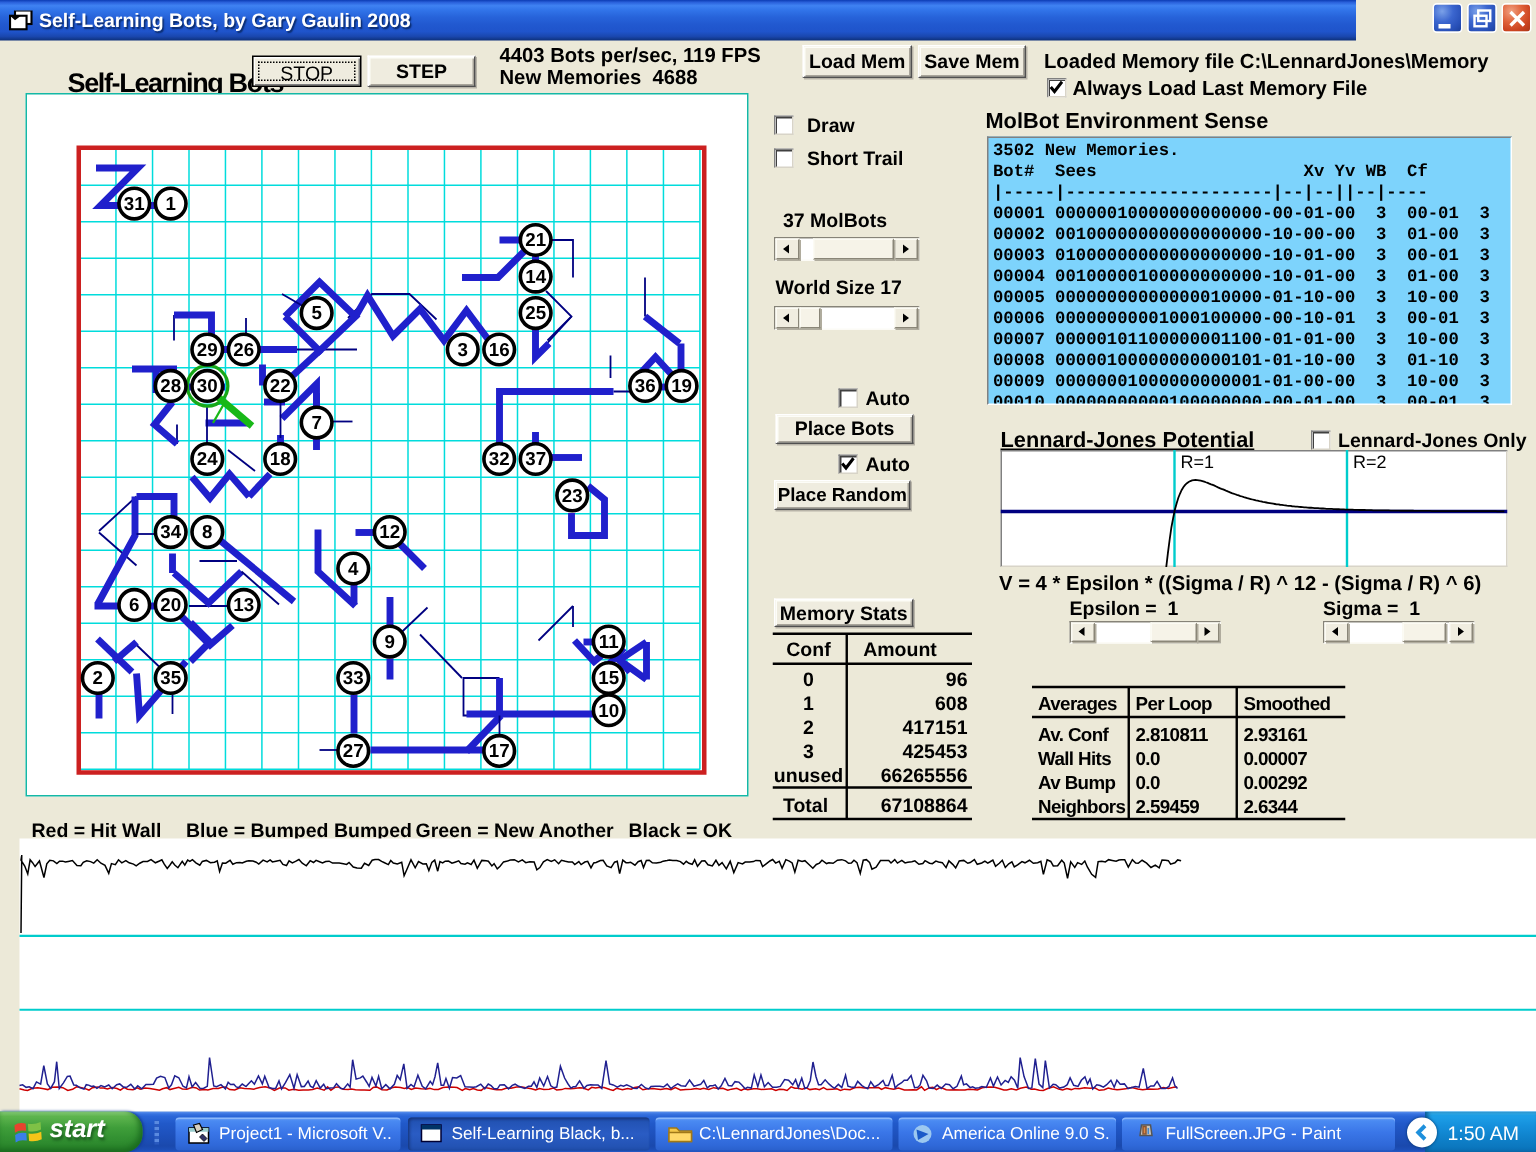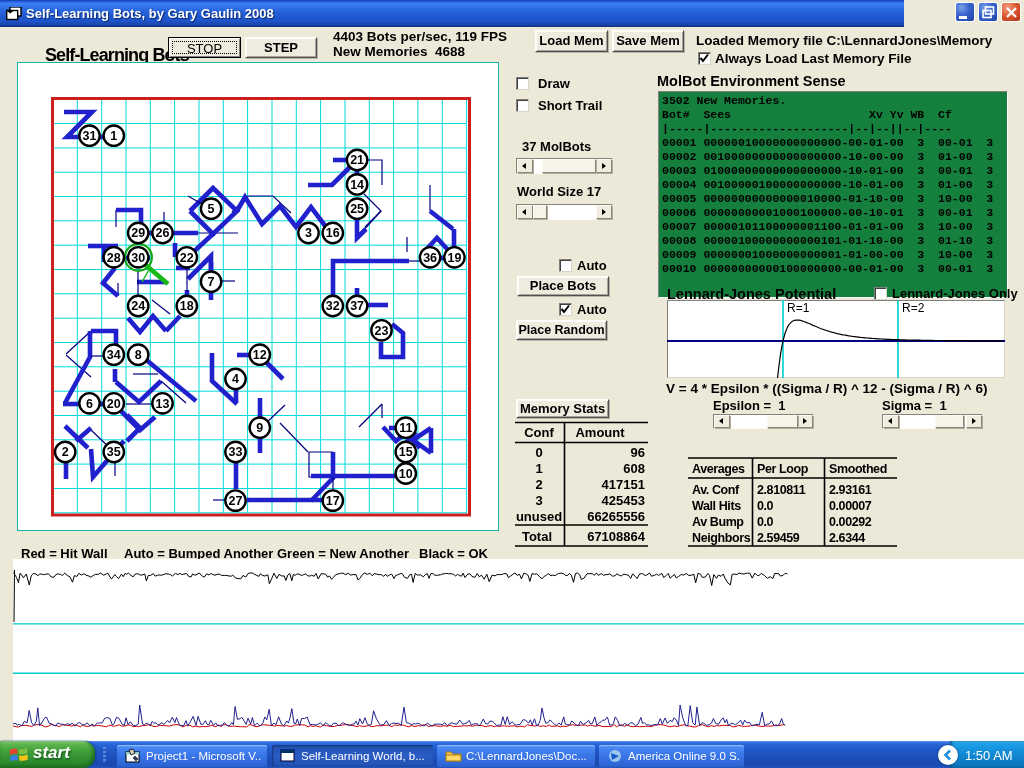--- a/index.html
+++ b/index.html
@@ -301,21 +301,21 @@
 <span class="lbl" style="left:577px;top:258px">Auto</span>
 <div class="btn" style="left:517px;top:276px;width:92px;height:20px;line-height:18px">Place Bots</div>
 <div class="cb" style="left:559px;top:303px"></div>
 <svg class="abs" style="left:560px;top:304px" width="11" height="11" viewBox="0 0 11 11">
     <path d="M1.5 5 L4 8 L9 1.5" stroke="#000" stroke-width="2" fill="none"></path>
   </svg>
 <span class="lbl" style="left:577px;top:302px">Auto</span>
 <div class="btn" style="left:516px;top:320px;width:91px;height:20px;line-height:18px;white-space:nowrap;font-size:12.5px">Place Random</div>
 
 <span class="lbl" style="left:657px;top:73px;font-size:14.5px">MolBot Environment Sense</span>
-<div class="abs" style="left:658px;top:91px;width:350px;height:207px;background:#15803d;border:1px solid;border-color:#808080 #fff #fff #808080;
+<div class="abs" style="left:658px;top:91px;width:350px;height:179px;background:#7dd3fc;border:1px solid;border-color:#808080 #fff #fff #808080;
 font-family:'Liberation Mono',monospace;font-weight:bold;font-size:11.5px;line-height:14px;padding:2px 0 0 3px;white-space:nowrap;overflow:hidden">3502&nbsp;New&nbsp;Memories.<br>Bot#&nbsp;&nbsp;Sees&nbsp;&nbsp;&nbsp;&nbsp;&nbsp;&nbsp;&nbsp;&nbsp;&nbsp;&nbsp;&nbsp;&nbsp;&nbsp;&nbsp;&nbsp;&nbsp;&nbsp;&nbsp;&nbsp;&nbsp;Xv&nbsp;Yv&nbsp;WB&nbsp;&nbsp;Cf<br>|-----|--------------------|--|--||--|----<br>00001&nbsp;00000010000000000000-00-01-00&nbsp;&nbsp;3&nbsp;&nbsp;00-01&nbsp;&nbsp;3<br>00002&nbsp;00100000000000000000-10-00-00&nbsp;&nbsp;3&nbsp;&nbsp;01-00&nbsp;&nbsp;3<br>00003&nbsp;01000000000000000000-10-01-00&nbsp;&nbsp;3&nbsp;&nbsp;00-01&nbsp;&nbsp;3<br>00004&nbsp;00100000100000000000-10-01-00&nbsp;&nbsp;3&nbsp;&nbsp;01-00&nbsp;&nbsp;3<br>00005&nbsp;00000000000000010000-01-10-00&nbsp;&nbsp;3&nbsp;&nbsp;10-00&nbsp;&nbsp;3<br>00006&nbsp;00000000001000100000-00-10-01&nbsp;&nbsp;3&nbsp;&nbsp;00-01&nbsp;&nbsp;3<br>00007&nbsp;00000101100000001100-01-01-00&nbsp;&nbsp;3&nbsp;&nbsp;10-00&nbsp;&nbsp;3<br>00008&nbsp;00000100000000000101-01-10-00&nbsp;&nbsp;3&nbsp;&nbsp;01-10&nbsp;&nbsp;3<br>00009&nbsp;00000001000000000001-01-00-00&nbsp;&nbsp;3&nbsp;&nbsp;10-00&nbsp;&nbsp;3<br>00010&nbsp;00000000000100000000-00-01-00&nbsp;&nbsp;3&nbsp;&nbsp;00-01&nbsp;&nbsp;3</div>
 
 <span class="lbl" style="left:667px;top:286px;font-size:14.5px;text-decoration:underline">Lennard-Jones Potential</span>
 <div class="cb" style="left:874px;top:287px"></div>
 <span class="lbl" style="left:892px;top:286px">Lennard-Jones Only</span>
 <div class="abs" style="left:667px;top:300px;width:338px;height:78px;background:#fff;border:1px solid;border-color:#808080 #d8d4c8 #d8d4c8 #808080"></div>
 <svg class="abs" style="left:667px;top:300px" width="338" height="78" viewBox="667 300 338 78">
  <line x1="783" y1="300" x2="783" y2="378" stroke="#00cccc" stroke-width="1.6"></line>
  <line x1="898" y1="300" x2="898" y2="378" stroke="#00cccc" stroke-width="1.6"></line>
  <line x1="667" y1="341" x2="1005" y2="341" stroke="#000080" stroke-width="2.2"></line>
@@ -391,21 +391,21 @@
   <text x="4" y="70">Av Bump</text>
       <text x="69" y="70">0.0</text>
       <text x="141" y="70">0.00292</text>
   <text x="4" y="86">Neighbors</text>
       <text x="69" y="86">2.59459</text>
       <text x="141" y="86">2.6344</text>
  </g>
 </svg>
 
 <span class="lbl" style="left:21px;top:546px">Red = Hit Wall</span>
-<span class="lbl" style="left:124px;top:546px">Auto = Bumped Another</span>
+<span class="lbl" style="left:124px;top:546px">Blue = Bumped Bumped</span>
 <span class="lbl" style="left:277px;top:546px">Green = New Another</span>
 <span class="lbl" style="left:419px;top:546px">Black = OK</span>
 <div class="abs" style="left:13px;top:559px;width:1011px;height:182px;background:#fff"></div>
 <svg class="abs" style="left:0;top:559px" width="1024" height="182" viewBox="0 559 1024 182">
  <line x1="13" y1="623.9" x2="1024" y2="623.9" stroke="#00cccc" stroke-width="1.4"></line>
  <line x1="13" y1="673.2" x2="1024" y2="673.2" stroke="#00cccc" stroke-width="1.4"></line>
  <polyline points="14.0,622.0 14.5,570.0 14.0,573.4 16.5,577.4 18.5,582.6 20.1,573.2 21.7,575.1 23.4,577.7 26.3,574.0 29.3,585.0 31.2,575.9 33.2,573.5 35.6,573.9 37.9,575.7 39.7,574.1 41.7,574.1 43.6,574.7 45.5,574.3 48.3,573.7 51.3,577.0 53.9,577.2 55.5,574.9 57.8,573.8 60.4,574.4 62.5,575.4 64.8,573.2 67.3,575.5 70.0,576.9 72.5,582.2 74.3,575.7 76.9,576.4 79.0,573.2 81.2,575.2 83.9,573.7 86.1,575.2 89.0,576.1 90.8,577.2 93.2,575.5 95.4,574.4 98.3,574.3 100.7,573.1 103.6,575.2 106.3,574.0 107.9,573.2 109.5,576.1 111.5,579.0 113.2,576.8 114.8,574.5 116.5,576.7 118.6,578.5 121.5,574.2 123.2,576.7 125.1,573.4 126.6,574.3 128.3,573.1 130.6,575.2 133.2,576.8 134.9,574.3 137.6,573.6 140.3,575.1 143.0,574.8 144.8,573.9 146.4,581.0 148.3,575.4 150.5,575.5 153.4,573.6 155.2,576.2 157.7,575.1 159.9,575.0 161.5,575.3 164.2,574.2 165.9,573.8 168.6,574.0 170.8,574.8 172.5,576.0 175.4,573.4 178.1,574.6 180.1,573.3 181.6,574.6 183.9,574.1 186.7,573.5 188.6,576.3 191.0,577.0 192.7,573.9 194.9,575.3 197.0,574.3 199.3,573.0 201.5,575.5 204.2,577.2 206.8,573.8 209.0,575.0 210.7,573.6 212.6,574.3 215.0,575.3 217.1,574.3 219.4,574.1 221.7,575.4 224.2,575.4 226.1,575.4 228.9,575.9 231.1,576.3 232.7,575.0 235.5,578.0 238.0,578.6 240.9,578.8 243.0,575.5 245.8,577.0 248.1,573.5 250.0,573.0 252.4,573.0 254.4,574.3 256.0,575.0 258.9,576.4 260.5,573.7 262.2,575.3 264.9,576.0 267.8,574.8 269.4,583.8 271.6,578.8 274.0,573.2 276.8,578.5 279.0,574.4 281.9,576.0 284.2,575.9 285.9,580.4 287.9,574.9 289.8,573.4 291.8,580.8 293.3,574.4 295.1,575.3 296.8,574.1 299.0,574.0 301.3,575.5 303.3,574.8 305.8,573.9 307.3,575.7 310.0,576.1 311.6,575.2 314.1,576.3 316.0,573.4 318.2,578.9 321.2,573.6 324.1,573.9 325.6,574.2 327.9,577.3 329.4,575.8 331.5,579.2 333.4,577.5 335.7,574.6 338.3,574.0 340.3,573.4 342.9,573.1 345.6,574.6 348.2,573.3 350.5,575.1 353.2,574.5 356.1,574.7 357.9,579.9 359.9,578.4 362.3,574.6 364.8,573.0 367.5,574.3 369.8,573.2 372.4,575.8 374.3,573.5 376.9,574.2 379.0,574.7 381.6,574.6 383.2,576.4 385.9,574.4 387.4,576.4 389.9,574.7 391.8,574.2 394.0,578.6 395.8,575.3 397.4,575.0 400.3,573.7 402.1,573.5 404.5,577.3 407.4,578.4 409.7,574.8 411.5,574.2 413.1,582.4 415.2,573.4 417.3,575.1 418.8,575.1 420.4,574.8 423.3,576.8 425.4,574.5 427.4,573.7 429.0,578.4 430.9,573.6 432.8,573.5 434.9,575.2 437.6,575.3 440.5,574.8 442.1,574.1 444.7,573.7 446.3,573.3 448.5,573.7 451.1,573.7 453.6,574.4 455.7,576.1 457.5,574.2 459.3,575.5 461.5,576.2 463.1,573.2 465.0,577.5 467.8,574.0 469.9,573.9 472.0,576.5 474.9,577.3 477.3,573.5 479.3,576.9 481.4,575.1 484.2,579.2 486.8,574.2 489.2,581.7 492.1,575.1 495.0,575.9 496.8,574.7 499.7,574.6 502.3,574.4 503.9,573.6 506.8,573.8 508.4,577.7 511.0,575.7 513.3,574.0 515.1,573.0 517.1,575.4 519.5,574.2 521.4,578.9 523.9,573.1 526.2,574.1 528.1,575.3 529.9,581.4 532.1,573.5 534.7,574.3 536.6,573.8 539.3,576.3 541.9,578.8 544.2,576.3 546.3,575.4 548.0,573.5 551.0,575.7 552.6,575.2 555.4,575.5 558.3,573.5 561.2,573.1 563.7,573.9 565.7,575.5 567.6,575.4 569.3,573.5 571.3,575.1 573.5,582.3 575.5,573.5 577.6,573.1 579.7,574.9 581.3,579.4 584.1,578.1 587.0,573.7 589.9,573.7 592.5,573.7 594.0,575.3 596.5,573.1 598.3,575.4 601.2,573.6 603.4,575.3 605.2,574.8 607.9,574.5 609.9,573.9 612.6,576.2 615.2,575.7 616.7,573.8 619.7,575.5 621.6,575.8 623.9,574.1 625.7,574.6 628.2,575.1 630.7,578.4 632.6,573.9 635.3,576.4 637.1,578.6 639.5,574.0 642.5,573.6 645.2,575.5 646.8,575.0 649.6,573.1 651.5,576.2 654.5,575.3 656.6,574.1 658.5,575.4 660.1,574.5 661.9,573.4 663.7,577.6 666.2,575.5 668.2,573.5 670.2,578.3 672.5,575.9 674.6,574.6 676.2,577.9 678.4,576.6 681.3,574.4 683.3,575.2 686.3,573.5 688.9,575.5 691.8,575.1 693.9,574.2 695.6,582.9 698.1,573.2 700.5,574.3 702.2,577.3 705.1,577.2 707.8,573.5 709.5,575.4 711.7,585.5 713.8,574.6 716.5,578.3 718.4,575.1 721.1,576.3 723.2,574.0 724.9,578.0 727.8,582.9 730.4,584.9 732.1,574.4 734.5,574.1 736.9,574.6 739.1,573.1 741.5,573.6 744.1,574.1 745.9,573.3 747.6,573.2 749.8,573.1 752.2,578.1 754.9,573.1 757.1,575.4 758.8,575.5 761.4,573.5 764.4,575.4 767.3,578.3 770.2,576.7 772.8,578.6 774.7,573.4 777.0,573.5 778.9,573.8 780.4,576.1 783.3,575.2 785.1,573.3 787.4,573.9" fill="none" stroke="#000" stroke-width="1"></polyline>
  <polyline points="13.0,725.9 16.2,726.7 18.4,727.0 21.6,725.5 25.2,725.2 29.2,725.9 31.9,726.4 34.8,724.9 38.3,724.6 41.9,725.1 45.2,727.0 48.4,726.2 51.0,724.5 53.1,724.9 56.3,725.6 59.3,726.7 61.6,725.1 64.9,724.6 66.9,725.4 69.1,725.4 71.6,726.0 74.8,725.0 78.0,725.7 80.3,726.8 82.8,724.9 84.9,726.1 88.7,726.5 91.5,725.2 93.5,726.1 96.6,725.4 99.9,725.6 103.8,726.3 106.3,726.8 108.4,725.8 111.2,725.1 113.3,726.4 115.3,725.9 119.2,724.9 121.6,726.0 124.6,726.1 128.3,724.9 130.9,725.3 133.0,726.7 136.6,726.3 138.6,726.6 142.1,725.7 145.5,725.6 148.0,724.8 150.5,724.6 153.1,726.4 156.5,726.6 159.9,725.2 163.0,725.6 166.6,725.8 169.2,726.1 173.1,725.0 176.8,724.5 179.4,725.1 182.9,726.9 186.3,725.3 190.1,725.3 192.6,726.8 195.8,726.2 199.2,726.9 202.1,726.6 205.5,726.6 208.4,726.3 211.5,725.3 213.9,726.1 216.1,726.8 218.4,724.6 220.6,726.8 223.3,724.9 225.4,724.6 228.7,726.1 232.1,726.3 234.3,726.0 237.0,726.5 240.6,726.7 242.8,726.7 246.6,726.9 248.8,725.0 251.0,724.6 254.7,726.5 258.0,726.6 261.3,725.2 263.5,724.7 267.0,725.0 269.6,725.6 271.7,725.1 274.2,726.3 277.0,725.3 280.9,725.8 284.6,726.0 286.6,725.5 289.5,726.4 292.2,726.3 295.3,725.0 299.0,724.7 302.7,724.9 304.7,725.0 308.2,726.9 310.2,725.7 313.2,726.5 315.5,725.7 318.2,726.6 320.8,726.9 323.3,725.0 326.7,725.7 328.9,726.1 331.1,726.5 334.5,726.5 337.8,725.4 340.6,725.5 344.3,724.7 348.1,724.6 350.5,725.2 354.3,725.8 357.1,726.7 359.6,725.7 362.6,726.4 366.1,726.1 368.8,725.3 371.1,726.6 374.5,726.4 376.8,725.6 380.3,725.9 382.6,725.7 386.4,725.1 388.7,725.3 392.2,726.6 394.5,724.9 397.0,725.3 400.0,724.9 402.7,725.0 406.6,726.3 408.8,726.9 411.0,725.5 415.0,726.5 418.4,725.6 420.8,726.1 423.1,725.0 425.8,724.6 428.6,726.5 432.0,725.8 435.3,725.7 437.6,726.0 440.4,726.4 444.2,725.6 447.3,726.4 450.2,725.1 453.6,726.7 457.2,726.3 460.9,726.2 464.2,725.6 466.8,726.1 469.0,725.5 472.5,726.3 475.8,725.1 478.7,725.6 481.9,725.5 485.2,726.8 487.6,726.1 491.2,725.5 494.1,726.9 496.2,725.9 498.5,726.5 502.4,725.8 504.6,725.9 507.7,726.3 510.7,726.1 514.4,725.8 517.2,726.9 519.6,726.2 522.4,726.4 524.7,727.0 527.4,724.6 529.9,725.5 532.0,725.5 534.8,726.2 537.5,725.2 539.9,726.4 543.8,725.8 546.3,726.5 549.0,725.0 551.3,726.4 554.9,726.1 557.9,725.9 560.3,726.9 563.0,726.1 566.7,726.5 569.6,725.2 572.7,724.8 576.4,725.4 580.1,725.2 582.8,725.1 585.7,725.0 587.7,726.3 590.2,725.1 592.8,725.7 595.7,726.1 599.0,725.4 602.9,726.6 605.0,726.6 608.8,726.5 611.1,726.6 614.3,724.5 616.4,726.9 619.7,725.1 621.9,724.9 624.3,726.4 627.0,724.9 630.8,726.5 633.2,726.7 636.4,726.5 639.7,726.7 643.3,726.6 645.7,726.2 648.8,726.4 651.6,726.7 654.8,725.2 657.2,724.8 660.2,724.6 663.1,724.9 666.1,725.7 669.2,726.7 671.2,726.6 674.2,725.9 677.5,726.6 680.2,725.5 684.2,724.7 687.4,726.1 689.5,726.0 692.9,726.8 695.5,727.0 698.5,725.7 702.3,724.6 705.8,726.1 708.4,726.7 711.2,725.7 714.2,726.4 716.7,725.6 719.5,725.9 723.1,725.2 726.8,725.5 729.8,725.2 732.8,726.9 736.1,726.5 738.8,725.3 741.4,726.0 744.7,726.5 746.7,726.3 750.5,725.9 752.6,725.3 754.6,725.0 758.5,726.0 761.8,726.5 765.6,726.0 768.8,726.1 772.2,726.0 775.6,725.0 778.9,725.6 782.5,724.8 784.8,724.6" fill="none" stroke="#cc0000" stroke-width="1"></polyline>
  <polyline points="13.0,723.7 15.1,723.2 17.4,724.9 19.5,724.5 22.0,725.8 24.3,721.3 27.1,722.8 29.2,710.5 31.6,722.6 33.8,725.6 36.3,721.1 37.8,707.8 39.5,725.7 42.3,721.9 44.9,717.6 46.7,717.4 49.2,723.4 50.9,723.5 53.1,725.1 56.0,726.0 57.5,723.1 59.1,723.4 60.9,724.3 62.5,724.0 64.6,725.5 67.3,723.7 69.8,724.6 72.5,723.3 74.8,725.8 77.8,723.1 79.8,722.6 82.5,724.9 84.7,724.7 87.2,722.9 89.9,726.0 91.8,723.9 94.5,725.9 97.3,723.0 99.6,723.0 102.3,722.8 104.4,718.7 107.0,717.5 109.9,718.4 112.5,725.3 114.3,723.2 116.5,717.2 119.2,718.5 122.0,724.2 124.3,725.3 126.0,717.8 128.1,724.6 130.4,721.7 133.4,725.6 135.8,725.5 138.2,724.2 139.7,705.1 142.5,724.0 144.4,724.5 147.3,723.1 150.3,725.9 152.1,721.5 153.7,723.0 155.9,722.8 157.5,724.6 159.1,725.1 161.5,722.7 164.0,724.4 165.7,722.5 167.6,720.5 169.6,722.8 172.3,717.3 174.9,722.6 176.5,717.5 179.4,725.0 181.8,725.6 183.8,725.6 186.0,720.6 187.7,726.0 190.3,721.8 193.2,716.4 196.0,725.5 198.1,716.4 200.9,724.4 202.9,724.3 205.4,720.7 206.9,724.1 208.7,725.1 210.8,720.4 213.5,725.4 215.8,722.8 217.4,725.8 220.3,725.3 222.5,725.1 224.3,722.5 227.3,725.7 229.2,725.8 231.8,722.6 233.4,724.8 235.1,706.5 237.4,719.4 240.2,718.6 241.9,717.4 244.5,721.5 246.1,724.3 248.0,718.3 250.6,724.0 252.4,717.6 254.5,725.8 257.2,723.1 260.0,725.9 262.9,722.9 264.8,717.0 266.8,719.8 269.2,709.3 271.4,725.6 274.0,723.0 276.0,724.7 278.6,716.8 281.5,724.2 283.8,725.9 286.8,720.9 288.4,723.1 290.0,717.8 291.8,708.6 294.1,723.5 295.8,723.5 297.3,719.0 299.6,725.6 301.7,718.4 304.5,718.6 307.1,717.0 310.0,724.5 312.8,724.6 315.7,724.8 317.6,724.5 320.5,722.8 323.2,725.8 325.5,722.7 327.4,723.8 329.4,725.8 331.6,725.9 333.3,723.3 336.2,723.2 339.0,725.9 341.5,723.6 343.4,722.8 345.8,724.2 348.0,725.0 349.9,725.6 352.3,724.2 354.2,724.1 356.0,721.2 357.9,725.0 359.8,718.7 362.5,724.0 365.0,717.7 367.2,723.9 369.4,725.2 371.2,724.7 373.6,710.8 376.4,718.7 378.6,722.5 380.6,725.4 382.2,724.5 383.8,724.5 386.4,720.6 389.3,725.5 391.3,723.6 393.7,723.1 396.0,723.4 398.7,723.3 401.2,725.6 404.0,707.1 406.4,722.6 408.8,723.3 411.6,724.7 413.8,723.5 415.7,724.1 417.8,723.2 420.5,724.4 422.3,725.5 424.7,725.7 427.6,723.0 430.3,725.3 432.5,726.0 434.0,724.3 436.9,724.1 439.9,724.2 442.4,724.7 444.8,722.7 447.3,725.7 449.4,724.0 451.8,722.6 454.0,723.8 457.0,724.1 459.7,720.1 462.7,724.2 464.4,723.6 467.1,722.9 469.2,720.3 471.5,725.3 473.3,723.9 475.3,723.8 476.8,723.2 478.8,726.0 480.8,723.9 483.3,719.0 485.6,723.7 487.9,724.0 490.0,721.1 492.6,721.4 494.4,723.1 496.8,725.8 498.3,724.9 500.9,725.4 502.8,716.6 505.2,724.4 507.3,716.7 509.6,724.5 512.1,721.7 515.0,724.9 517.8,724.9 520.2,724.3 523.1,719.7 525.7,720.1 528.5,723.2 530.4,719.8 532.2,725.0 534.5,718.8 536.6,725.8 538.3,724.8 540.2,720.3 542.0,708.0 544.0,717.8 545.7,723.1 547.4,723.1 550.1,719.9 552.6,722.6 554.5,724.2 556.3,725.5 558.9,722.9 561.2,725.1 563.7,716.8 565.3,724.1 567.2,724.7 569.7,724.9 571.8,720.9 574.6,723.7 576.3,724.7 578.5,725.8 580.5,721.2 583.0,724.6 585.9,722.9 588.7,720.3 590.2,723.7 592.3,723.7 594.8,716.9 596.8,725.4 598.5,723.4 601.1,721.8 602.8,720.2 604.9,720.1 607.4,717.0 609.7,725.1 611.9,724.8 613.4,723.3 615.3,716.9 617.7,720.5 619.4,725.3 622.2,725.7 624.8,723.4 627.5,725.7 630.5,722.7 633.0,723.1 635.4,725.8 638.0,724.2 640.9,717.4 642.4,723.2 644.3,722.6 646.8,725.1 648.4,724.6 650.2,725.5 652.7,725.2 654.6,724.4 657.5,725.0 660.3,718.6 662.3,724.1 665.0,718.0 667.4,723.3 670.1,720.3 672.2,721.6 674.1,717.8 676.3,720.1 678.5,725.4 680.1,705.1 682.7,717.7 685.7,725.6 687.9,725.3 690.2,705.7 692.7,722.7 695.2,725.1 696.9,707.0 699.6,725.3 702.1,722.8 703.8,723.1 706.4,725.4 709.2,724.7 711.5,723.1 713.4,718.6 715.8,723.5 718.7,724.3 720.9,720.2 723.3,717.9 725.0,722.6 726.7,719.4 728.5,726.0 731.2,723.2 733.4,723.7 735.6,724.8 737.8,723.1 740.6,720.2 742.8,724.8 744.6,720.1 746.8,722.8 749.6,722.6 752.0,725.8 754.5,725.0 756.9,724.3 759.4,724.8 762.2,712.3 764.7,725.7 767.2,724.0 769.3,724.0 771.4,720.9 774.2,725.6 777.0,725.7 779.3,724.3 781.7,718.6 783.3,723.9 785.0,725.7" fill="none" stroke="#202090" stroke-width="1"></polyline>
 </svg>
@@ -430,34 +430,42 @@
           <path d="M4 2 L8 1 L10 5 L6 7 Z" fill="#d8d0c0" stroke="#000" stroke-width="0.8"></path>
           <path d="M10 8 l3 3 -2 2 -3 -3 Z" fill="#336" stroke="#000" stroke-width="0.5"></path>
         </svg></span>
  <span style="position:absolute;left:29px;top:5px;font-size:11.5px;white-space:nowrap;overflow:hidden;max-width:116px">Project1 - Microsoft V...</span>
     </div>
 <div class="tbtn" style="left:272px;width:161px;background:linear-gradient(180deg,#1f4ba6 0%,#2353b4 12%,#2a5cc4 50%,#2353b4 88%,#1f4ba6 100%);box-shadow:inset 1px 1px 2px #16357a">
  <span style="position:absolute;left:8px;top:3px"><svg width="16" height="16" viewBox="0 0 16 16">
           <rect x="1" y="2" width="13" height="11" fill="#fff" stroke="#003"></rect>
           <rect x="1" y="2" width="13" height="3" fill="#036"></rect>
         </svg></span>
- <span style="position:absolute;left:29px;top:5px;font-size:11.5px;white-space:nowrap;overflow:hidden;max-width:127px">Self-Learning World, b...</span>
+ <span style="position:absolute;left:29px;top:5px;font-size:11.5px;white-space:nowrap;overflow:hidden;max-width:127px">Self-Learning Black, b...</span>
     </div>
 <div class="tbtn" style="left:437px;width:158px;background:linear-gradient(180deg,#72a8f8 0%,#4a8af2 10%,#3a76e8 45%,#2f68d8 85%,#2a60cc 100%);box-shadow:inset 0 1px 0 #8cb8fa">
  <span style="position:absolute;left:8px;top:3px"><svg width="17" height="16" viewBox="0 0 17 16">
           <path d="M1 4 L6 4 L8 6 L16 6 L16 13 L1 13 Z" fill="#f4c84a" stroke="#a07818"></path>
           <path d="M1 7 L16 7 L16 13 L1 13 Z" fill="#ffd96a" stroke="#a07818"></path>
         </svg></span>
  <span style="position:absolute;left:29px;top:5px;font-size:11.5px;white-space:nowrap;overflow:hidden;max-width:124px">C:\LennardJones\Doc...</span>
     </div>
 <div class="tbtn" style="left:599px;width:145px;background:linear-gradient(180deg,#72a8f8 0%,#4a8af2 10%,#3a76e8 45%,#2f68d8 85%,#2a60cc 100%);box-shadow:inset 0 1px 0 #8cb8fa">
  <span style="position:absolute;left:8px;top:3px"><svg width="16" height="16" viewBox="0 0 16 16">
           <circle cx="8" cy="8" r="6" fill="#9cc8f0"></circle>
           <path d="M4 5 L12 8 L5 12 Z" fill="#1a5ac8"></path>
         </svg></span>
  <span style="position:absolute;left:29px;top:5px;font-size:11.5px;white-space:nowrap;overflow:hidden;max-width:111px">America Online 9.0 S...</span>
     </div>
+<div class="tbtn" style="left:748px;width:182px;background:linear-gradient(180deg,#72a8f8 0%,#4a8af2 10%,#3a76e8 45%,#2f68d8 85%,#2a60cc 100%);box-shadow:inset 0 1px 0 #8cb8fa">
+ <span style="position:absolute;left:8px;top:3px"><svg width="16" height="16" viewBox="0 0 16 16">
+          <path d="M5 2 L11 2 L12 9 L4 9 Z" fill="#c8c4bc" stroke="#555"></path>
+          <path d="M6 3 L8 3 L8 8 L6 8 Z" fill="#d84" stroke="#853"></path>
+          <path d="M9 4 L10 4 L10 8 L9 8 Z" fill="#48c"></path>
+        </svg></span>
+ <span style="position:absolute;left:29px;top:5px;font-size:11.5px;white-space:nowrap;overflow:hidden;max-width:148px">FullScreen.JPG - Paint</span>
+    </div>
 <div class="abs" style="left:950px;top:0;width:74px;height:27px;background:linear-gradient(180deg,#4cc2f4 0%,#1ea0e8 10%,#1590dc 35%,#0e7fc8 70%,#0a72b8 100%);box-shadow:inset 2px 0 3px #0a5a94"></div>
 <div class="abs" style="left:938px;top:4px;width:20px;height:20px;border-radius:50%;background:#fff;box-shadow:0 0 2px #036"></div>
 <svg class="abs" style="left:942px;top:8px" width="12" height="12" viewBox="0 0 12 12">
       <path d="M8 1.5 L3.5 6 L8 10.5" stroke="#1e90dc" stroke-width="2.6" fill="none"></path>
     </svg>
 <span class="abs" style="left:965px;top:7px;color:#fff;font-size:13px">1:50 AM</span>
 </div>
 </body></html>

